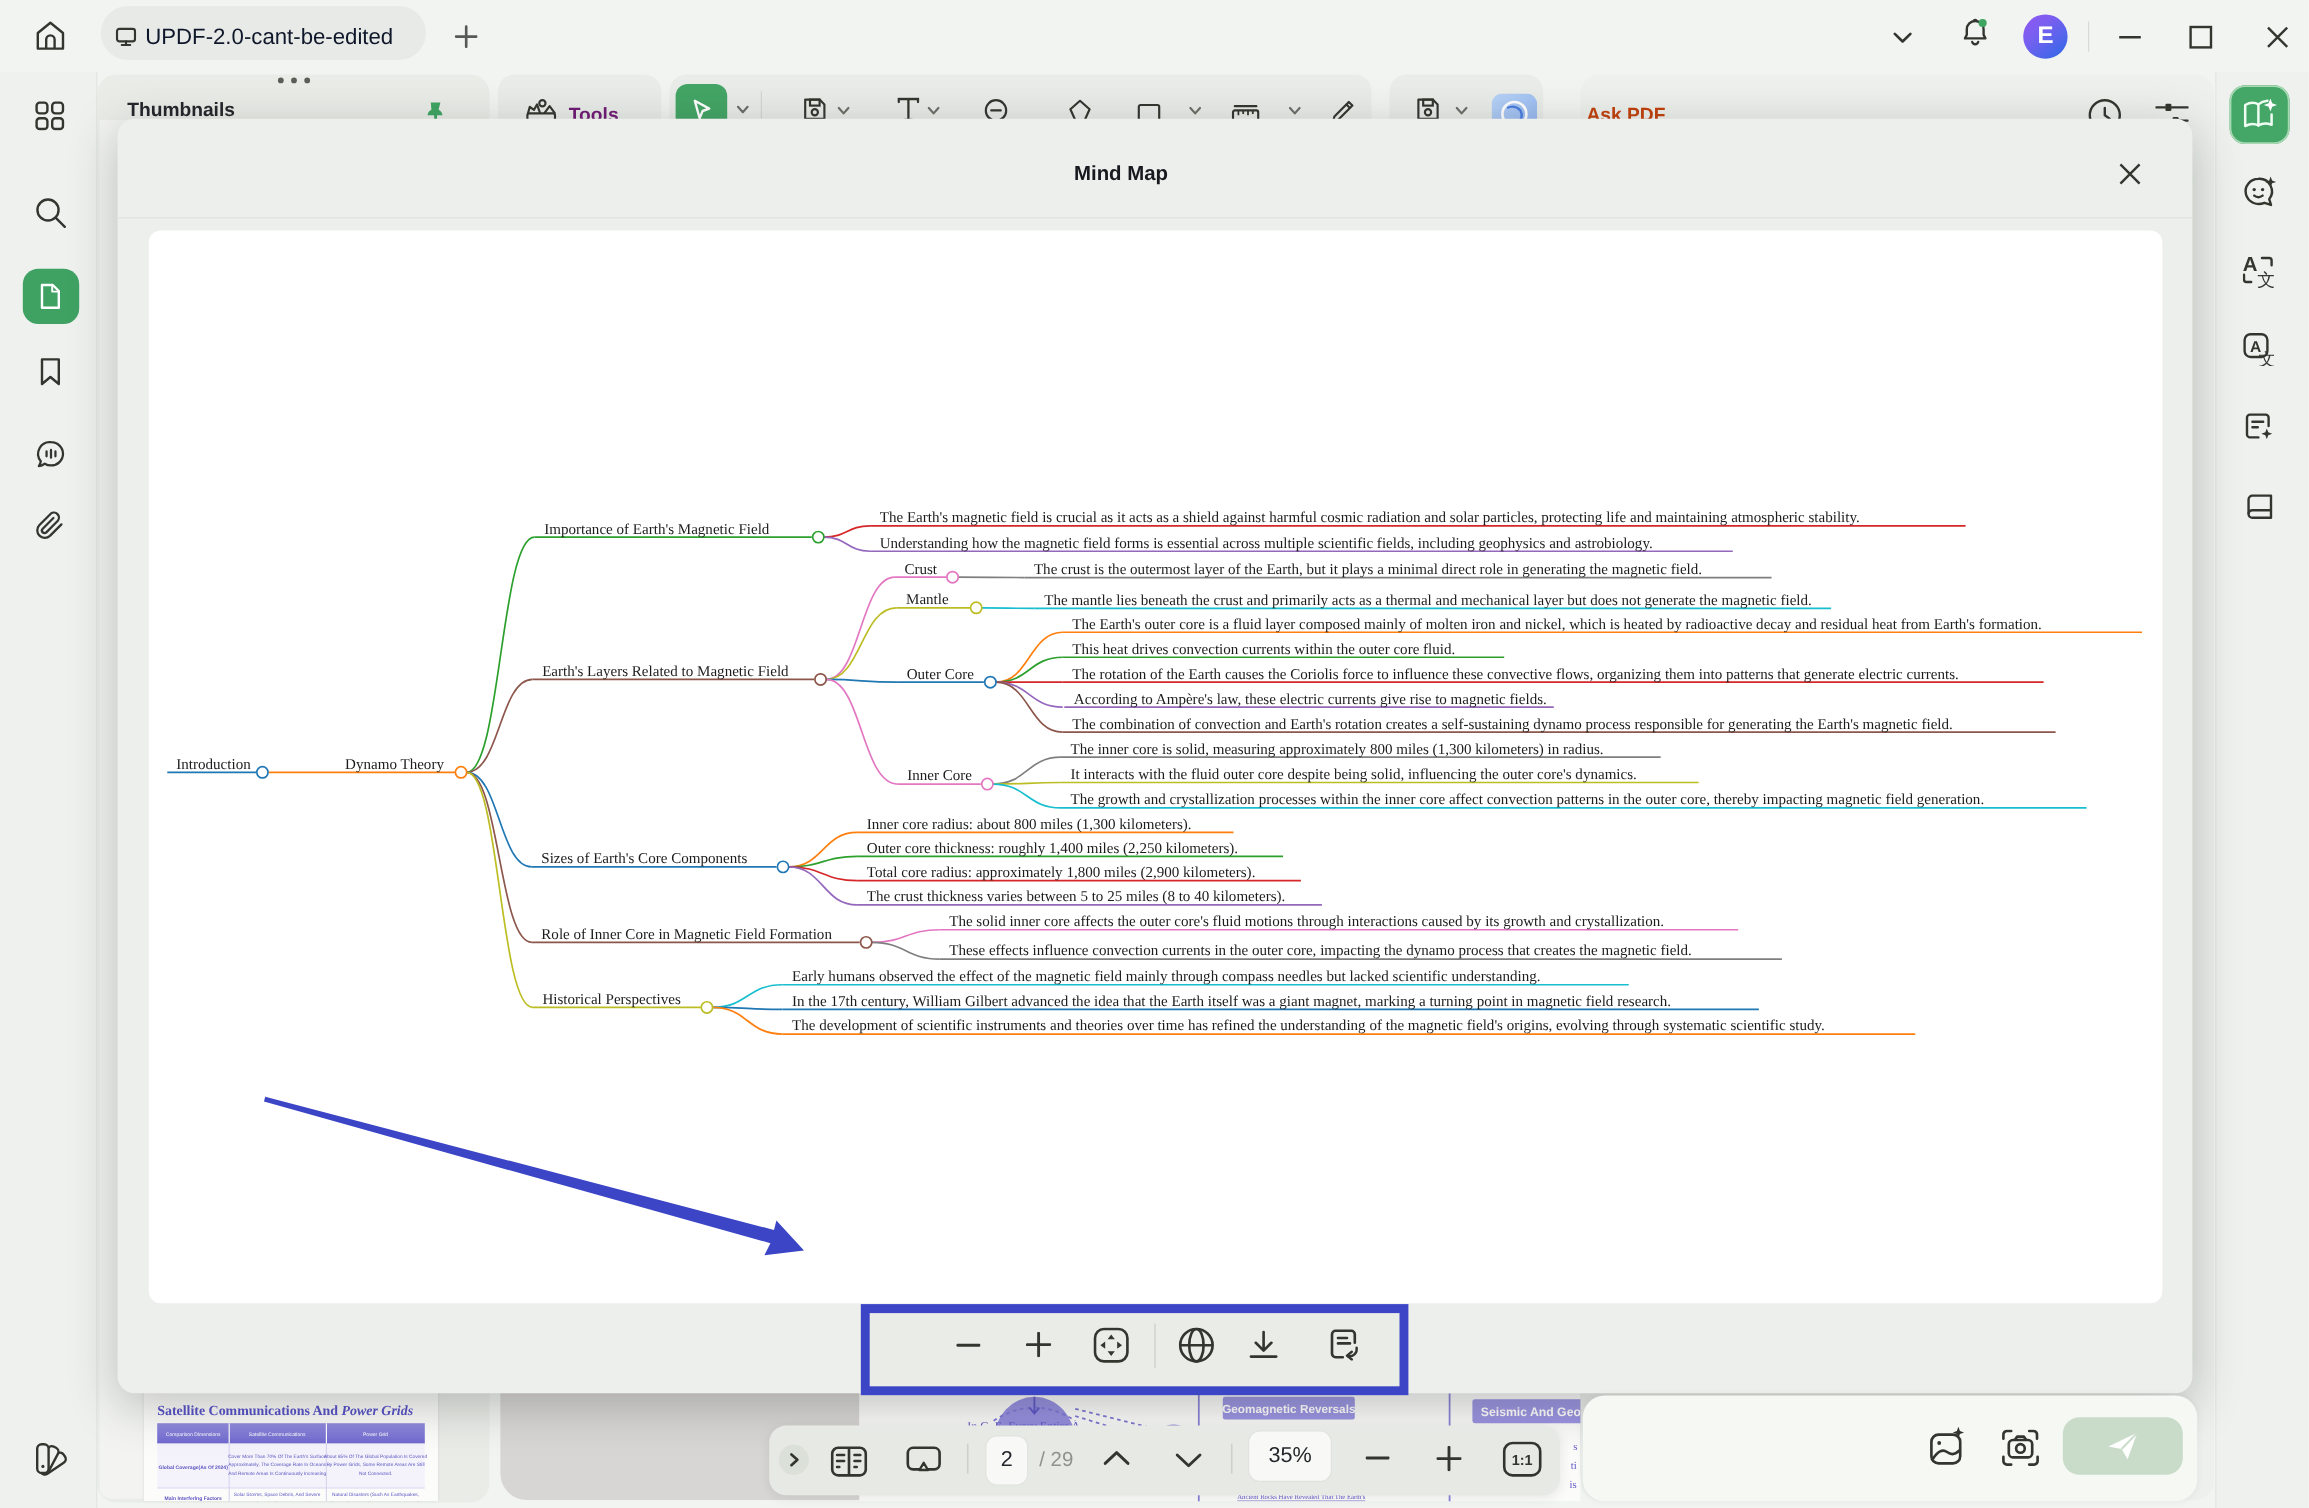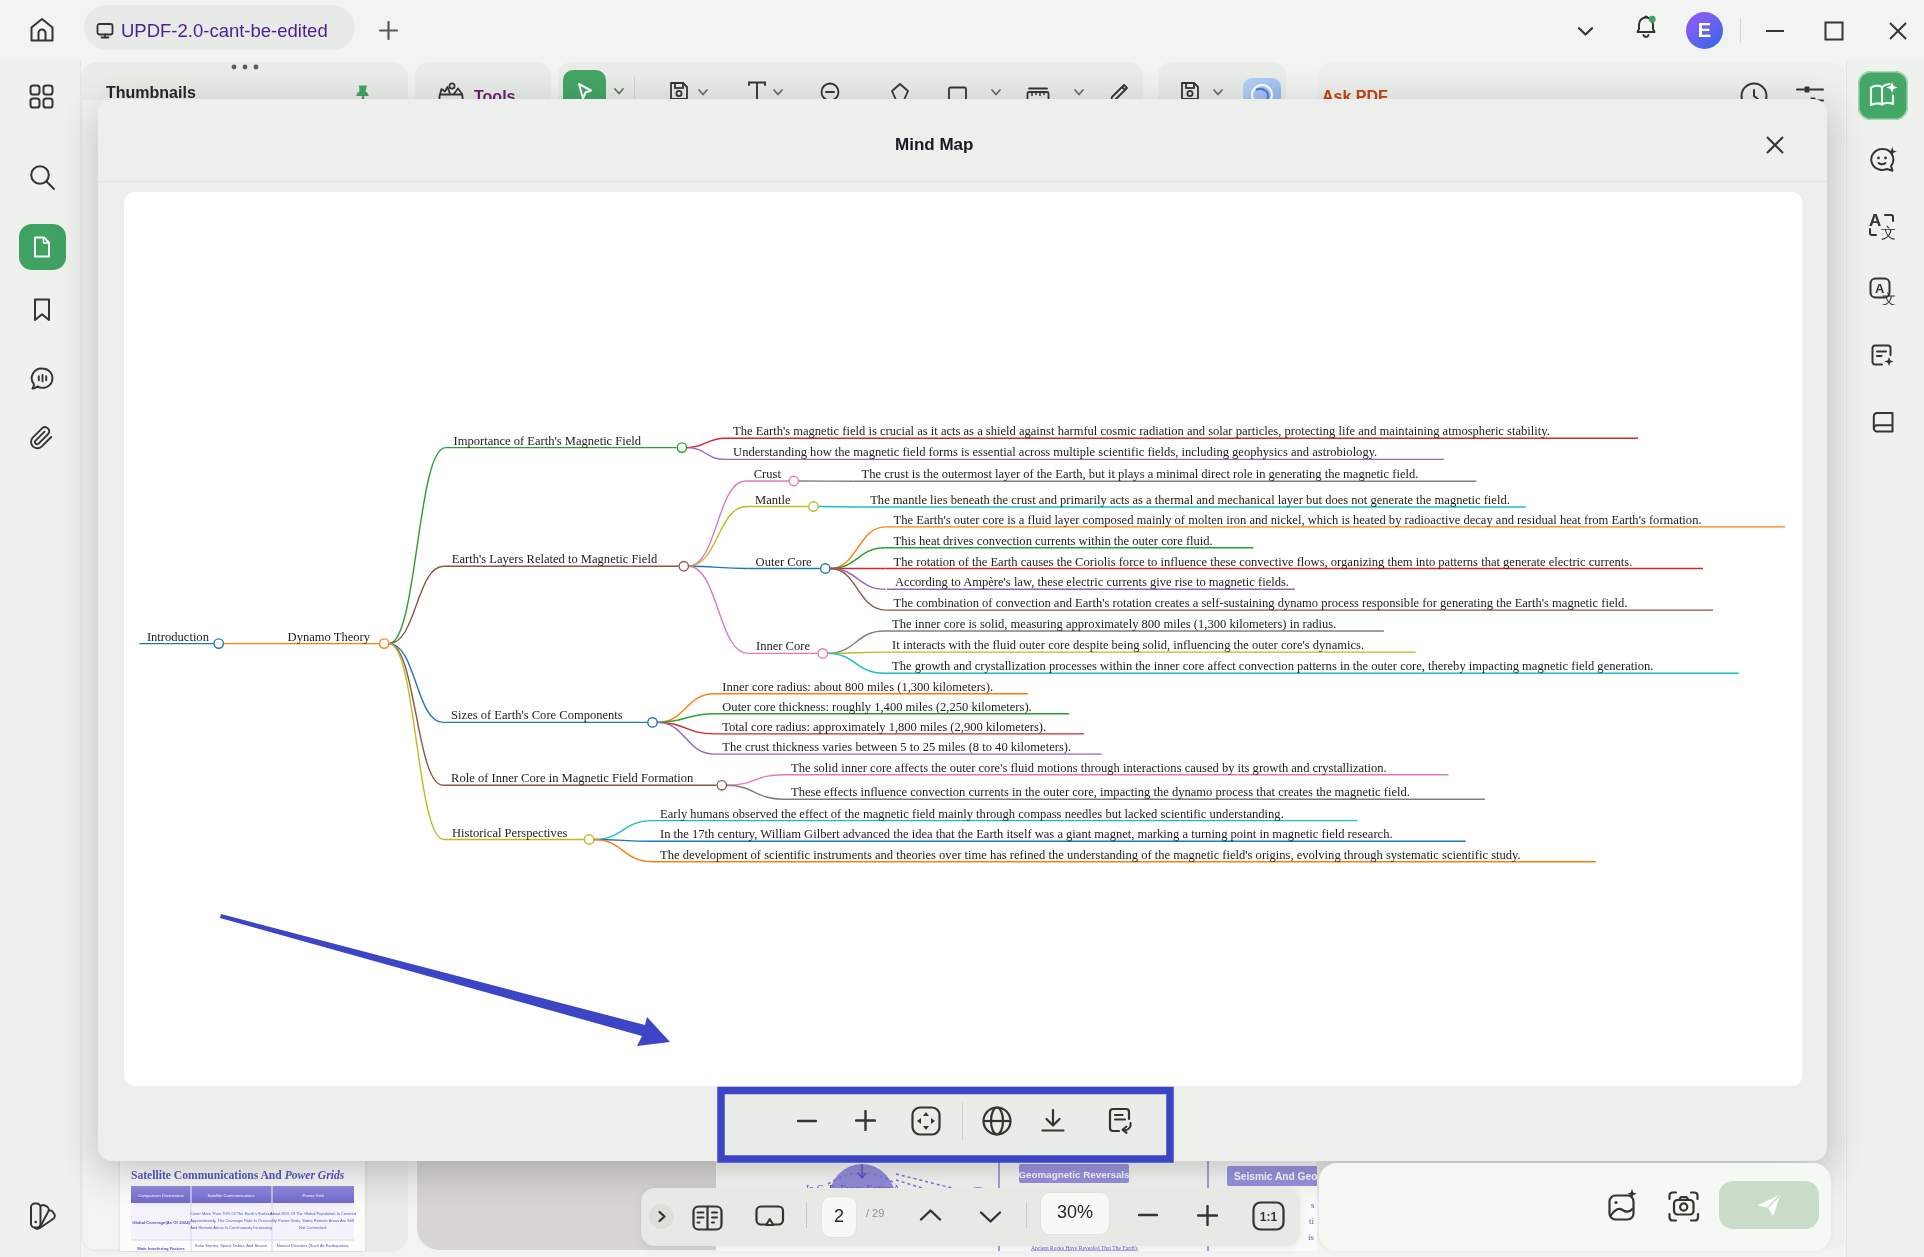--- a/index.html
+++ b/index.html
@@ -30,21 +30,21 @@
     <rect x="2" y="1.5" width="9.5" height="24" rx="3.8" transform="rotate(56 6.75 23)" fill="#eff1ee" stroke="#33362f" stroke-width="2" stroke-linejoin="round"></rect>
     <rect x="2" y="1.5" width="9.5" height="24" rx="3.8" transform="rotate(28 6.75 23)" fill="#eff1ee" stroke="#33362f" stroke-width="2" stroke-linejoin="round"></rect>
     <rect x="2" y="1.5" width="9.5" height="24" rx="3.8" fill="#eff1ee" stroke="#33362f" stroke-width="2" stroke-linejoin="round"></rect>
     <circle cx="6.75" cy="20" r="1.3" fill="#33362f"></circle>
   </svg>
 <div class="abs" style="left:84px;top:5px;width:271px;height:45px;background:#e8eae7;border-radius:23px"></div>
 <svg style="position:absolute;left:96px;top:22px;" width="18" height="17" viewBox="0 0 18 17" fill="none">
     <rect x="1.5" y="2" width="15" height="10.5" rx="2" stroke="#33362f" stroke-width="1.8"></rect>
     <path d="M9 12.5 V15.5 M5.5 15.5 H12.5" stroke="#33362f" stroke-width="1.8" stroke-linecap="round"></path>
   </svg>
-<div class="abs" style="left:121px;top:20px;font-size:18.5px;color:#4c1d95;letter-spacing:0">UPDF-2.0-cant-be-edited</div>
+<div class="abs" style="left:121px;top:20px;font-size:18.5px;color:#0f172a;letter-spacing:0">UPDF-2.0-cant-be-edited</div>
 <svg style="position:absolute;left:28px;top:16px;" width="28" height="28" viewBox="0 0 28 28" fill="none">
     <path d="M3.5 11.5 L14 3 L24.5 11.5 V24.5 H3.5 Z" stroke="#33362f" stroke-width="2" stroke-linejoin="round"></path>
     <path d="M10.5 24.5 V17 a3.5 3.5 0 0 1 7 0 V24.5" stroke="#33362f" stroke-width="2"></path>
   </svg>
 <svg style="position:absolute;left:379px;top:21px;" width="19" height="19" viewBox="0 0 19 19" fill="none">
     <path d="M9.5 1 V18 M1 9.5 H18" stroke="#555a54" stroke-width="2.2" stroke-linecap="round"></path>
   </svg>
 <svg style="position:absolute;left:1576px;top:22px;" width="19" height="19" viewBox="0 0 19 19" fill="none">
     <path d="M3 6.2700000000000005 L9.5 12.540000000000001 L16 6.2700000000000005" stroke="#33362f" stroke-width="2.2" stroke-linecap="round" stroke-linejoin="round"></path>
   </svg>
@@ -410,30 +410,30 @@
     <path d="M15.5 2 V24" stroke="#33362f" stroke-width="2.2"></path>
     <path d="M5.5 7.5 h6 M5.5 12.5 h6 M5.5 17.5 h2 M20 7.5 h5 M20 12.5 h5 M20 17.5 h2" stroke="#33362f" stroke-width="2" stroke-linecap="round"></path>
   </svg>
 <svg style="position:absolute;left:755px;top:1205px;" width="30" height="22" viewBox="0 0 30 22" fill="none">
     <rect x="1.5" y="1.5" width="26.5" height="18" rx="4.5" stroke="#33362f" stroke-width="2.2"></rect>
     <path d="M14.75 14 l3.6 6 h-7.2 Z" fill="#e7e9e4" stroke="#33362f" stroke-width="2" stroke-linejoin="round"></path>
   </svg>
 <div class="abs" style="left:806px;top:1203px;width:1px;height:25px;background:#c6c9c3"></div>
 <div class="abs" style="left:821px;top:1196px;width:36px;height:42px;background:#f8f9f6;border-radius:10px;border:1px solid #e0e2dd"></div>
 <div class="abs" style="left:821px;top:1206px;width:36px;text-align:center;font-size:18px;color:#23262b">2</div>
-<div class="abs" style="left:866px;top:1207px;font-size:11px;color:#8e938c">/ 29</div>
+<div class="abs" style="left:866px;top:1207px;font-size:17px;color:#8e938c">/ 29</div>
 <svg style="position:absolute;left:919px;top:1208px;" width="23" height="14" viewBox="0 0 23 14" fill="none">
     <path d="M2 11.5 L11.5 2.5 L21 11.5" stroke="#33362f" stroke-width="2.4" stroke-linecap="round" stroke-linejoin="round"></path>
   </svg>
 <svg style="position:absolute;left:979px;top:1210px;" width="23" height="14" viewBox="0 0 23 14" fill="none">
     <path d="M2 2.5 L11.5 11.5 L21 2.5" stroke="#33362f" stroke-width="2.4" stroke-linecap="round" stroke-linejoin="round"></path>
   </svg>
 <div class="abs" style="left:1026px;top:1203px;width:1px;height:25px;background:#c6c9c3"></div>
 <div class="abs" style="left:1040px;top:1192px;width:70px;height:43px;background:#f8f9f6;border-radius:10px;border:1px solid #e0e2dd"></div>
-<div class="abs" style="left:1040px;top:1202px;width:70px;text-align:center;font-size:18px;color:#23262b">30%</div>
+<div class="abs" style="left:1040px;top:1202px;width:70px;text-align:center;font-size:18px;color:#23262b">35%</div>
 <svg style="position:absolute;left:1138px;top:1212px;" width="20" height="6" viewBox="0 0 20 6" fill="none">
     <path d="M1 3 H19" stroke="#33362f" stroke-width="2.4" stroke-linecap="round"></path>
   </svg>
 <svg style="position:absolute;left:1197px;top:1205px;" width="21" height="21" viewBox="0 0 21 21" fill="none">
     <path d="M10.5 1 V20 M1 10.5 H20" stroke="#33362f" stroke-width="2.4" stroke-linecap="round"></path>
   </svg>
 <svg style="position:absolute;left:1252px;top:1201px;" width="33" height="30" viewBox="0 0 33 30" fill="none">
     <rect x="1.5" y="1.5" width="30" height="27" rx="7" stroke="#33362f" stroke-width="2.2"></rect>
     <text x="16.5" y="20" text-anchor="middle" font-family="Liberation Sans" font-size="12" font-weight="700" fill="#33362f">1:1</text>
   </svg>

